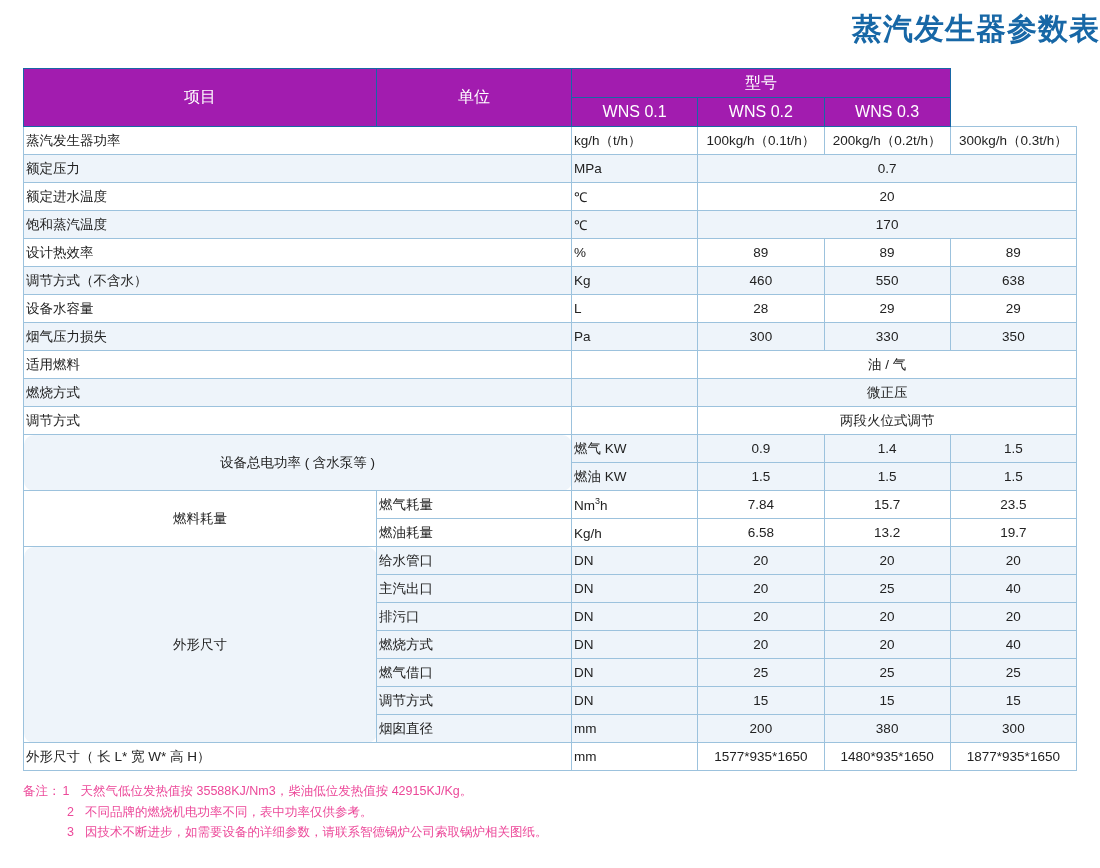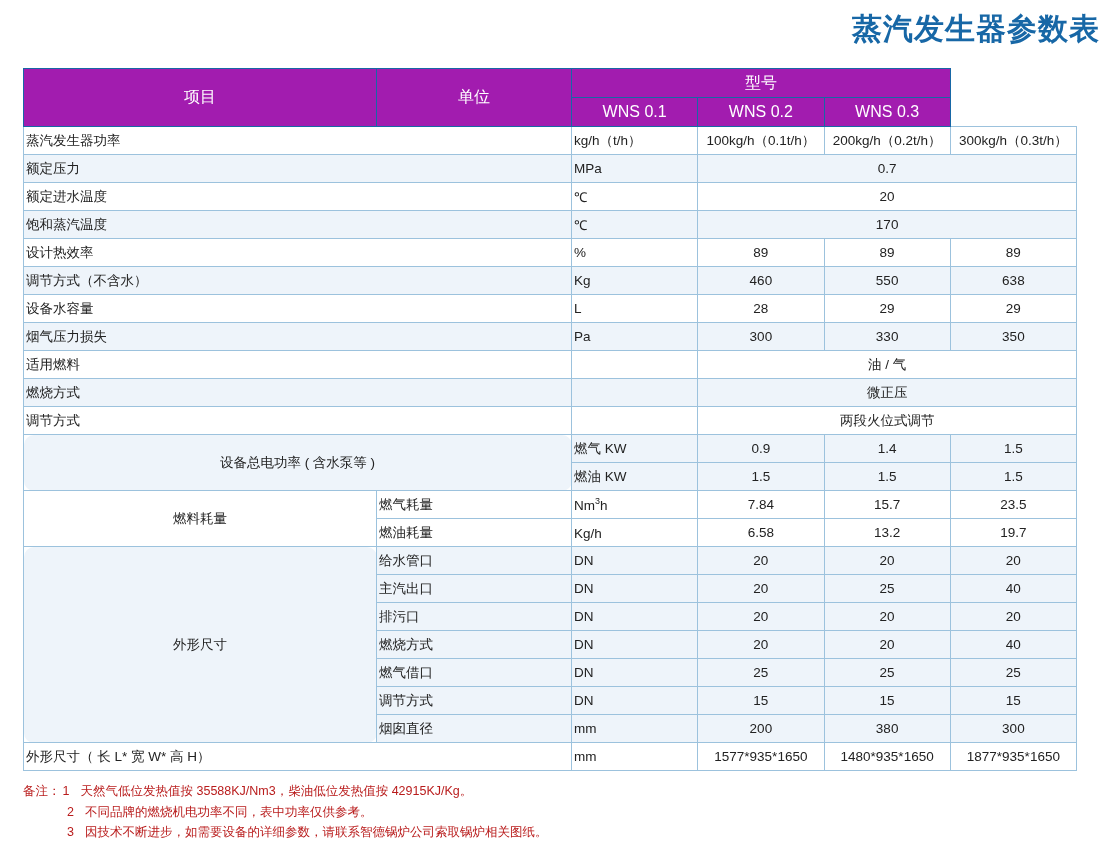--- a/index.html
+++ b/index.html
@@ -67,21 +67,21 @@
     border-radius: 10px;
   }
   .sup {
     font-size: 9px;
     vertical-align: super;
   }
   .notes {
     width: 1054px;
     margin: 10px auto 0 auto;
     font-size: 12.5px;
-    color: #b91c1c;
+    color: #ec4899;
     line-height: 1.65;
   }
   .notes .note-row {
     display: flex;
     align-items: flex-start;
   }
   .notes .note-head {
     white-space: nowrap;
     padding-right: 2px;
   }

